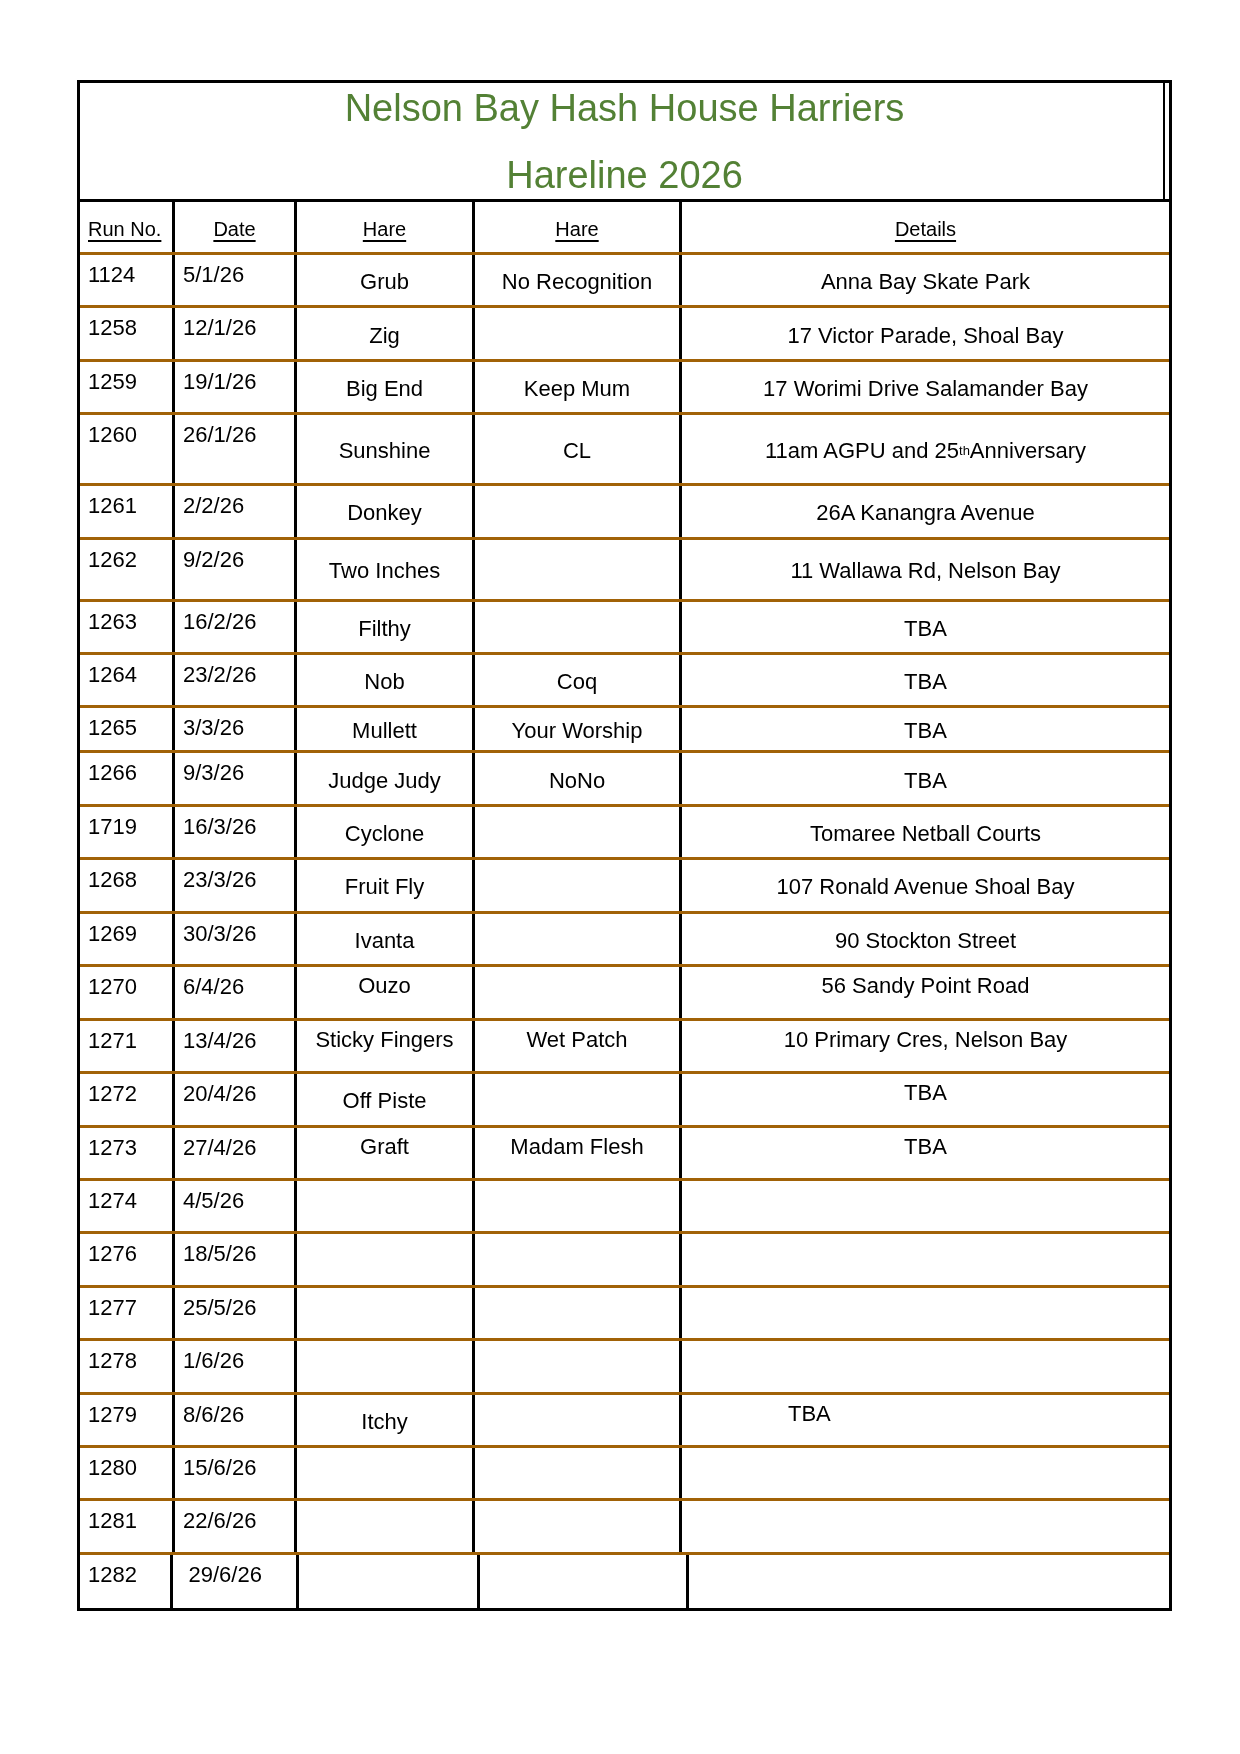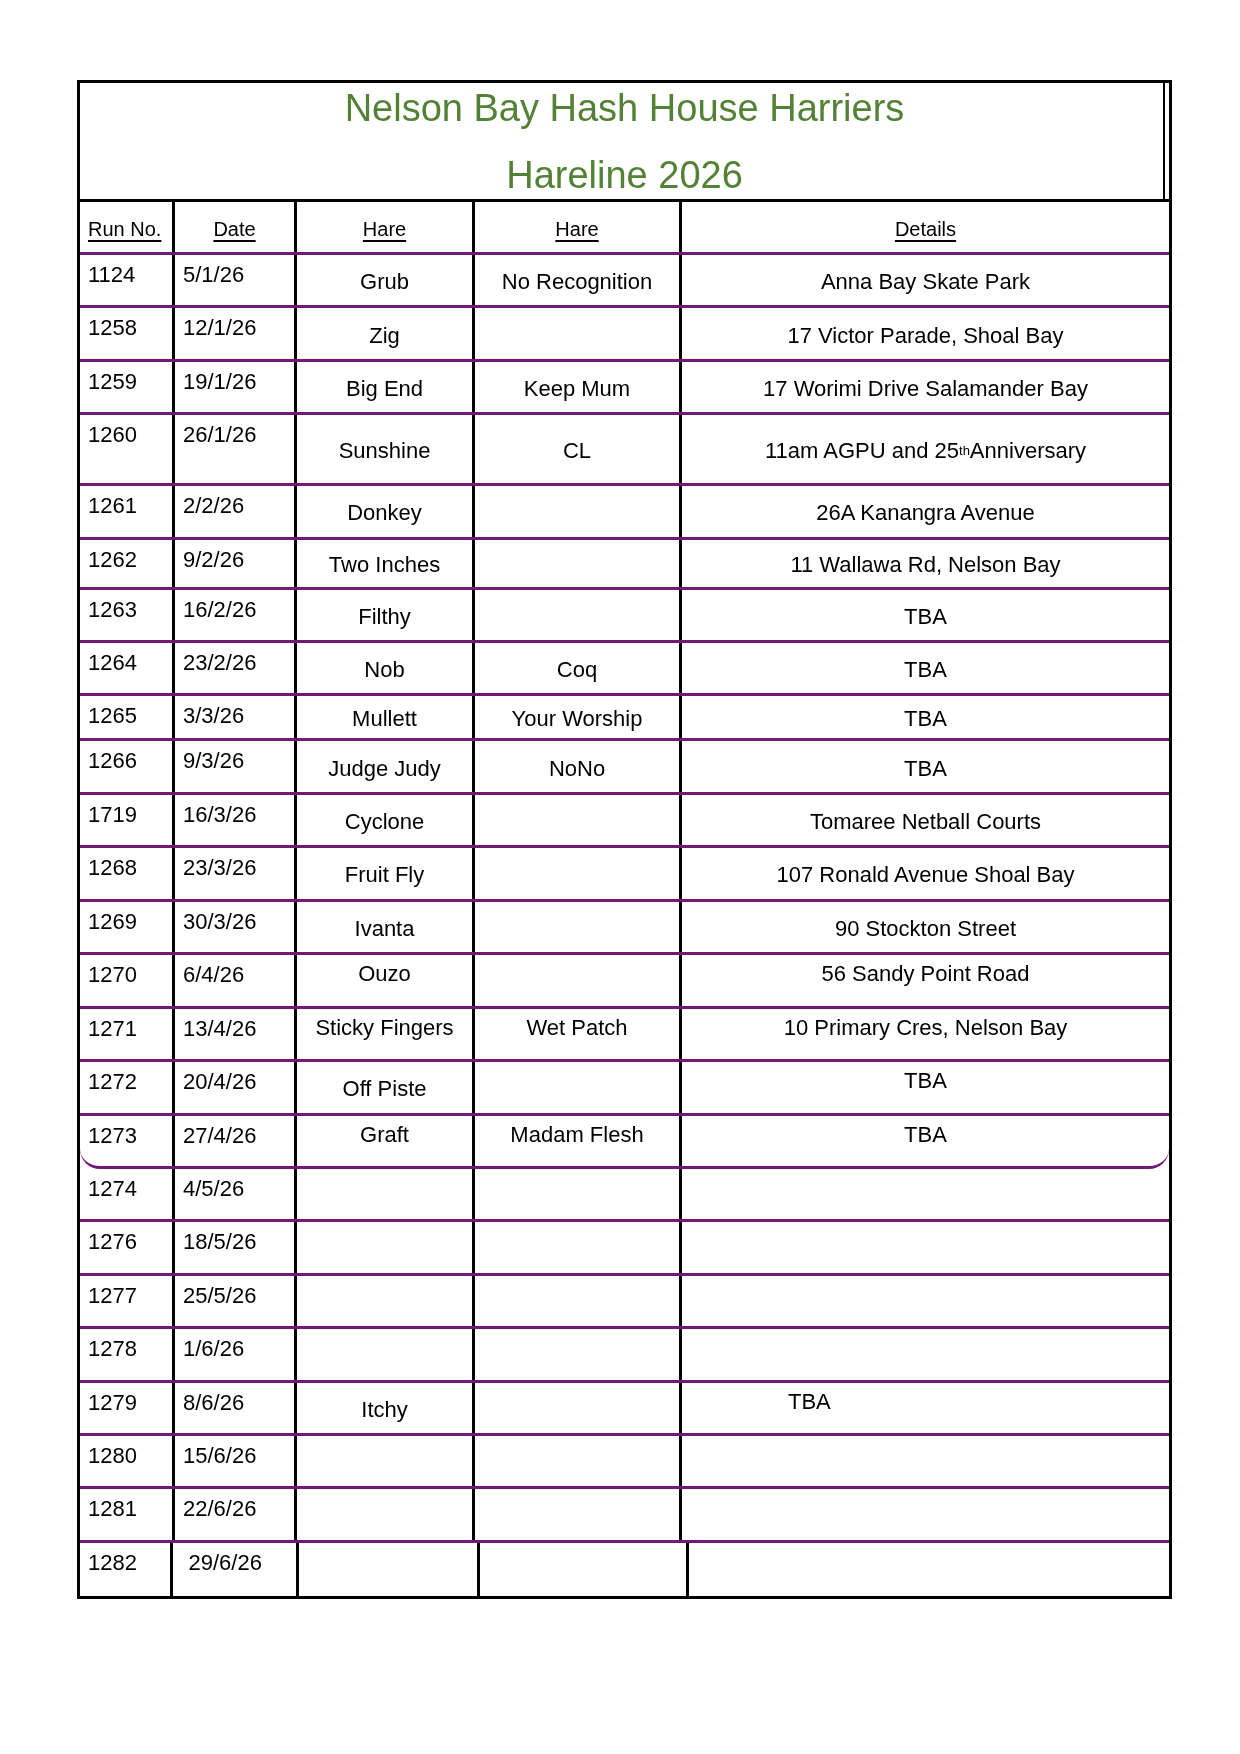--- a/index.html
+++ b/index.html
@@ -37,21 +37,21 @@
   .title-l2{top:72px;}
   .title-inner-line{
     position:absolute;
     right:4px;top:0;
     width:2px;height:100%;
     background:#000;
   }
   
   .trow{
     display:flex;
-    border-bottom:3px solid #701a75;
+    border-bottom:3px solid #a16207;
     box-sizing:border-box;
   }
   .trow:last-child{border-bottom:none;gap:8px;}
   .cell{
     box-sizing:border-box;
     border-right:3px solid #000;
     overflow:hidden;
     font-size:22px;
     line-height:26px;
   }
@@ -154,21 +154,21 @@
         <div class="cell c3 mid">CL</div>
         <div class="cell c4 mid">11am AGPU and 25<sup>th</sup> Anniversary</div>
       </div>
       <div class="trow" style="height: 53.4px;">
         <div class="cell c0 tl">1261</div>
         <div class="cell c1 tl">2/2/26</div>
         <div class="cell c2 mid">Donkey</div>
         <div class="cell c3 mid"></div>
         <div class="cell c4 mid">26A Kanangra Avenue</div>
       </div>
-      <div class="trow" style="height: 50px;">
+      <div class="trow" style="height: 62px;">
         <div class="cell c0 tl">1262</div>
         <div class="cell c1 tl">9/2/26</div>
         <div class="cell c2 mid">Two Inches</div>
         <div class="cell c3 mid"></div>
         <div class="cell c4 mid">11 Wallawa Rd, Nelson Bay</div>
       </div>
       <div class="trow" style="height: 53.4px;">
         <div class="cell c0 tl">1263</div>
         <div class="cell c1 tl">16/2/26</div>
         <div class="cell c2 mid">Filthy</div>
@@ -231,21 +231,21 @@
         <div class="cell c3 topc">Wet Patch</div>
         <div class="cell c4 topc">10 Primary Cres, Nelson Bay</div>
       </div>
       <div class="trow" style="height: 53.4px;">
         <div class="cell c0 tl">1272</div>
         <div class="cell c1 tl">20/4/26</div>
         <div class="cell c2 mid">Off Piste</div>
         <div class="cell c3 mid"></div>
         <div class="cell c4 topc">TBA</div>
       </div>
-      <div class="trow" style="height: 53.4px; border-radius: 20px;">
+      <div class="trow" style="height: 53.4px;">
         <div class="cell c0 tl">1273</div>
         <div class="cell c1 tl">27/4/26</div>
         <div class="cell c2 topc">Graft</div>
         <div class="cell c3 topc">Madam Flesh</div>
         <div class="cell c4 topc">TBA</div>
       </div>
       <div class="trow" style="height: 53.4px;">
         <div class="cell c0 tl">1274</div>
         <div class="cell c1 tl">4/5/26</div>
         <div class="cell c2 mid"></div>

